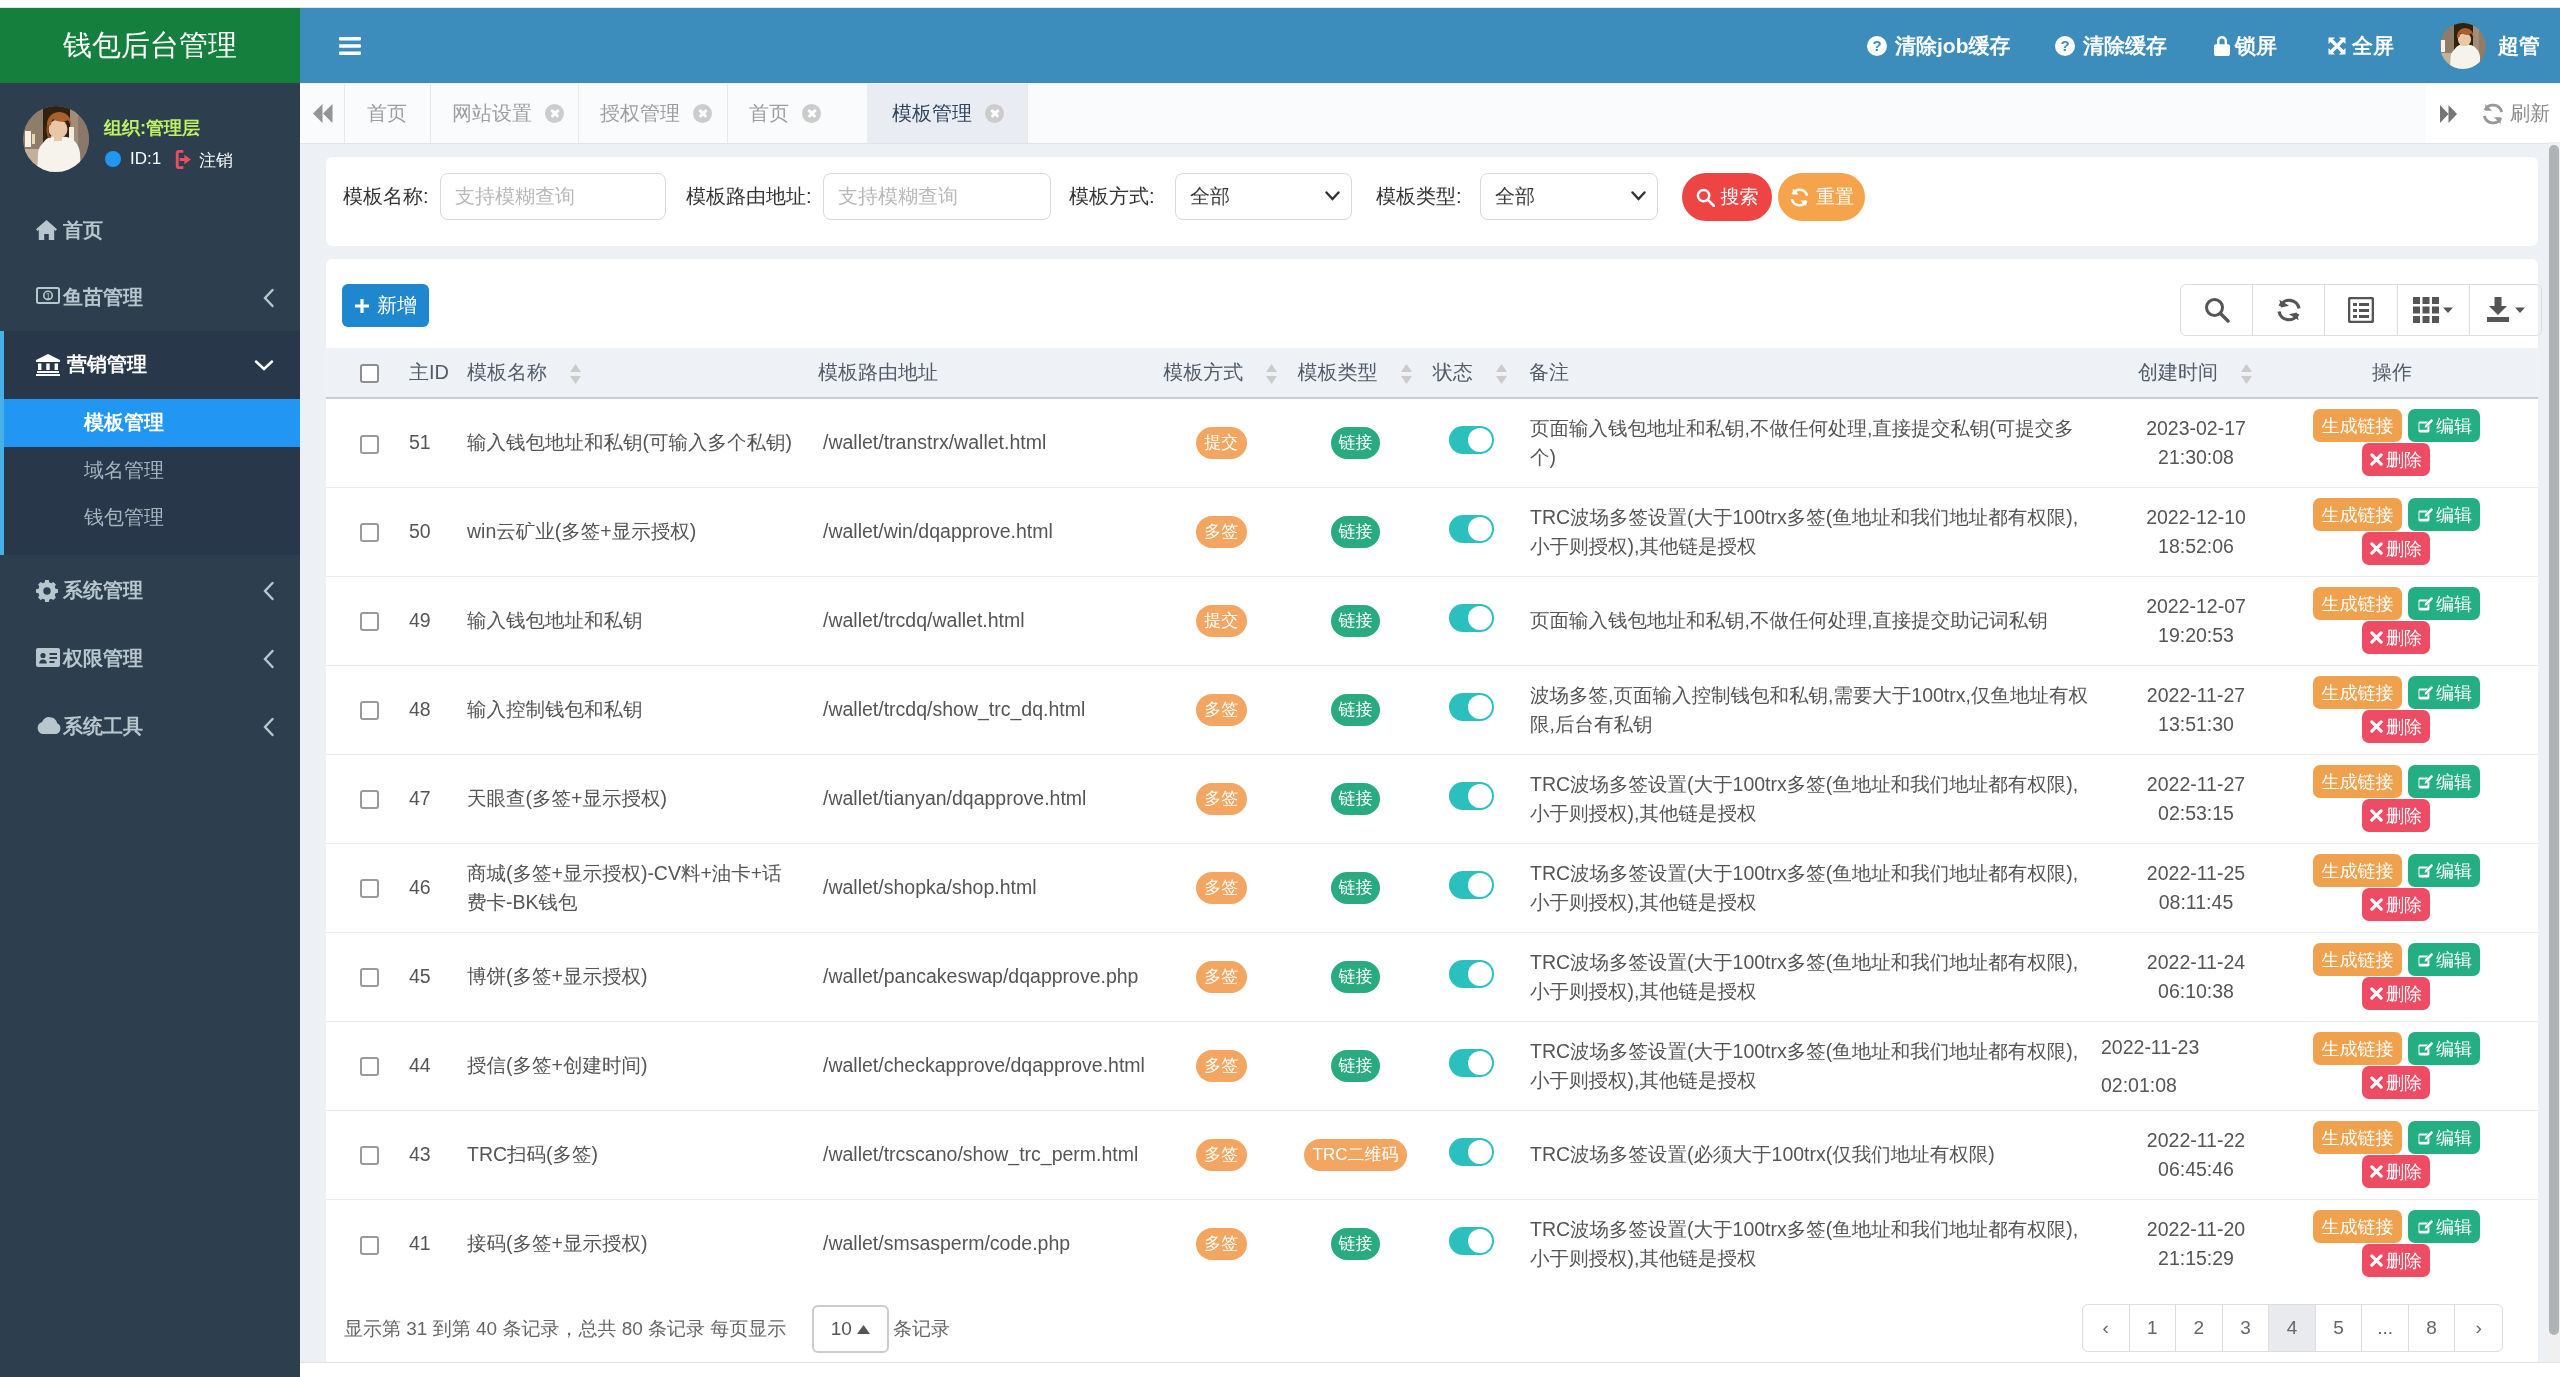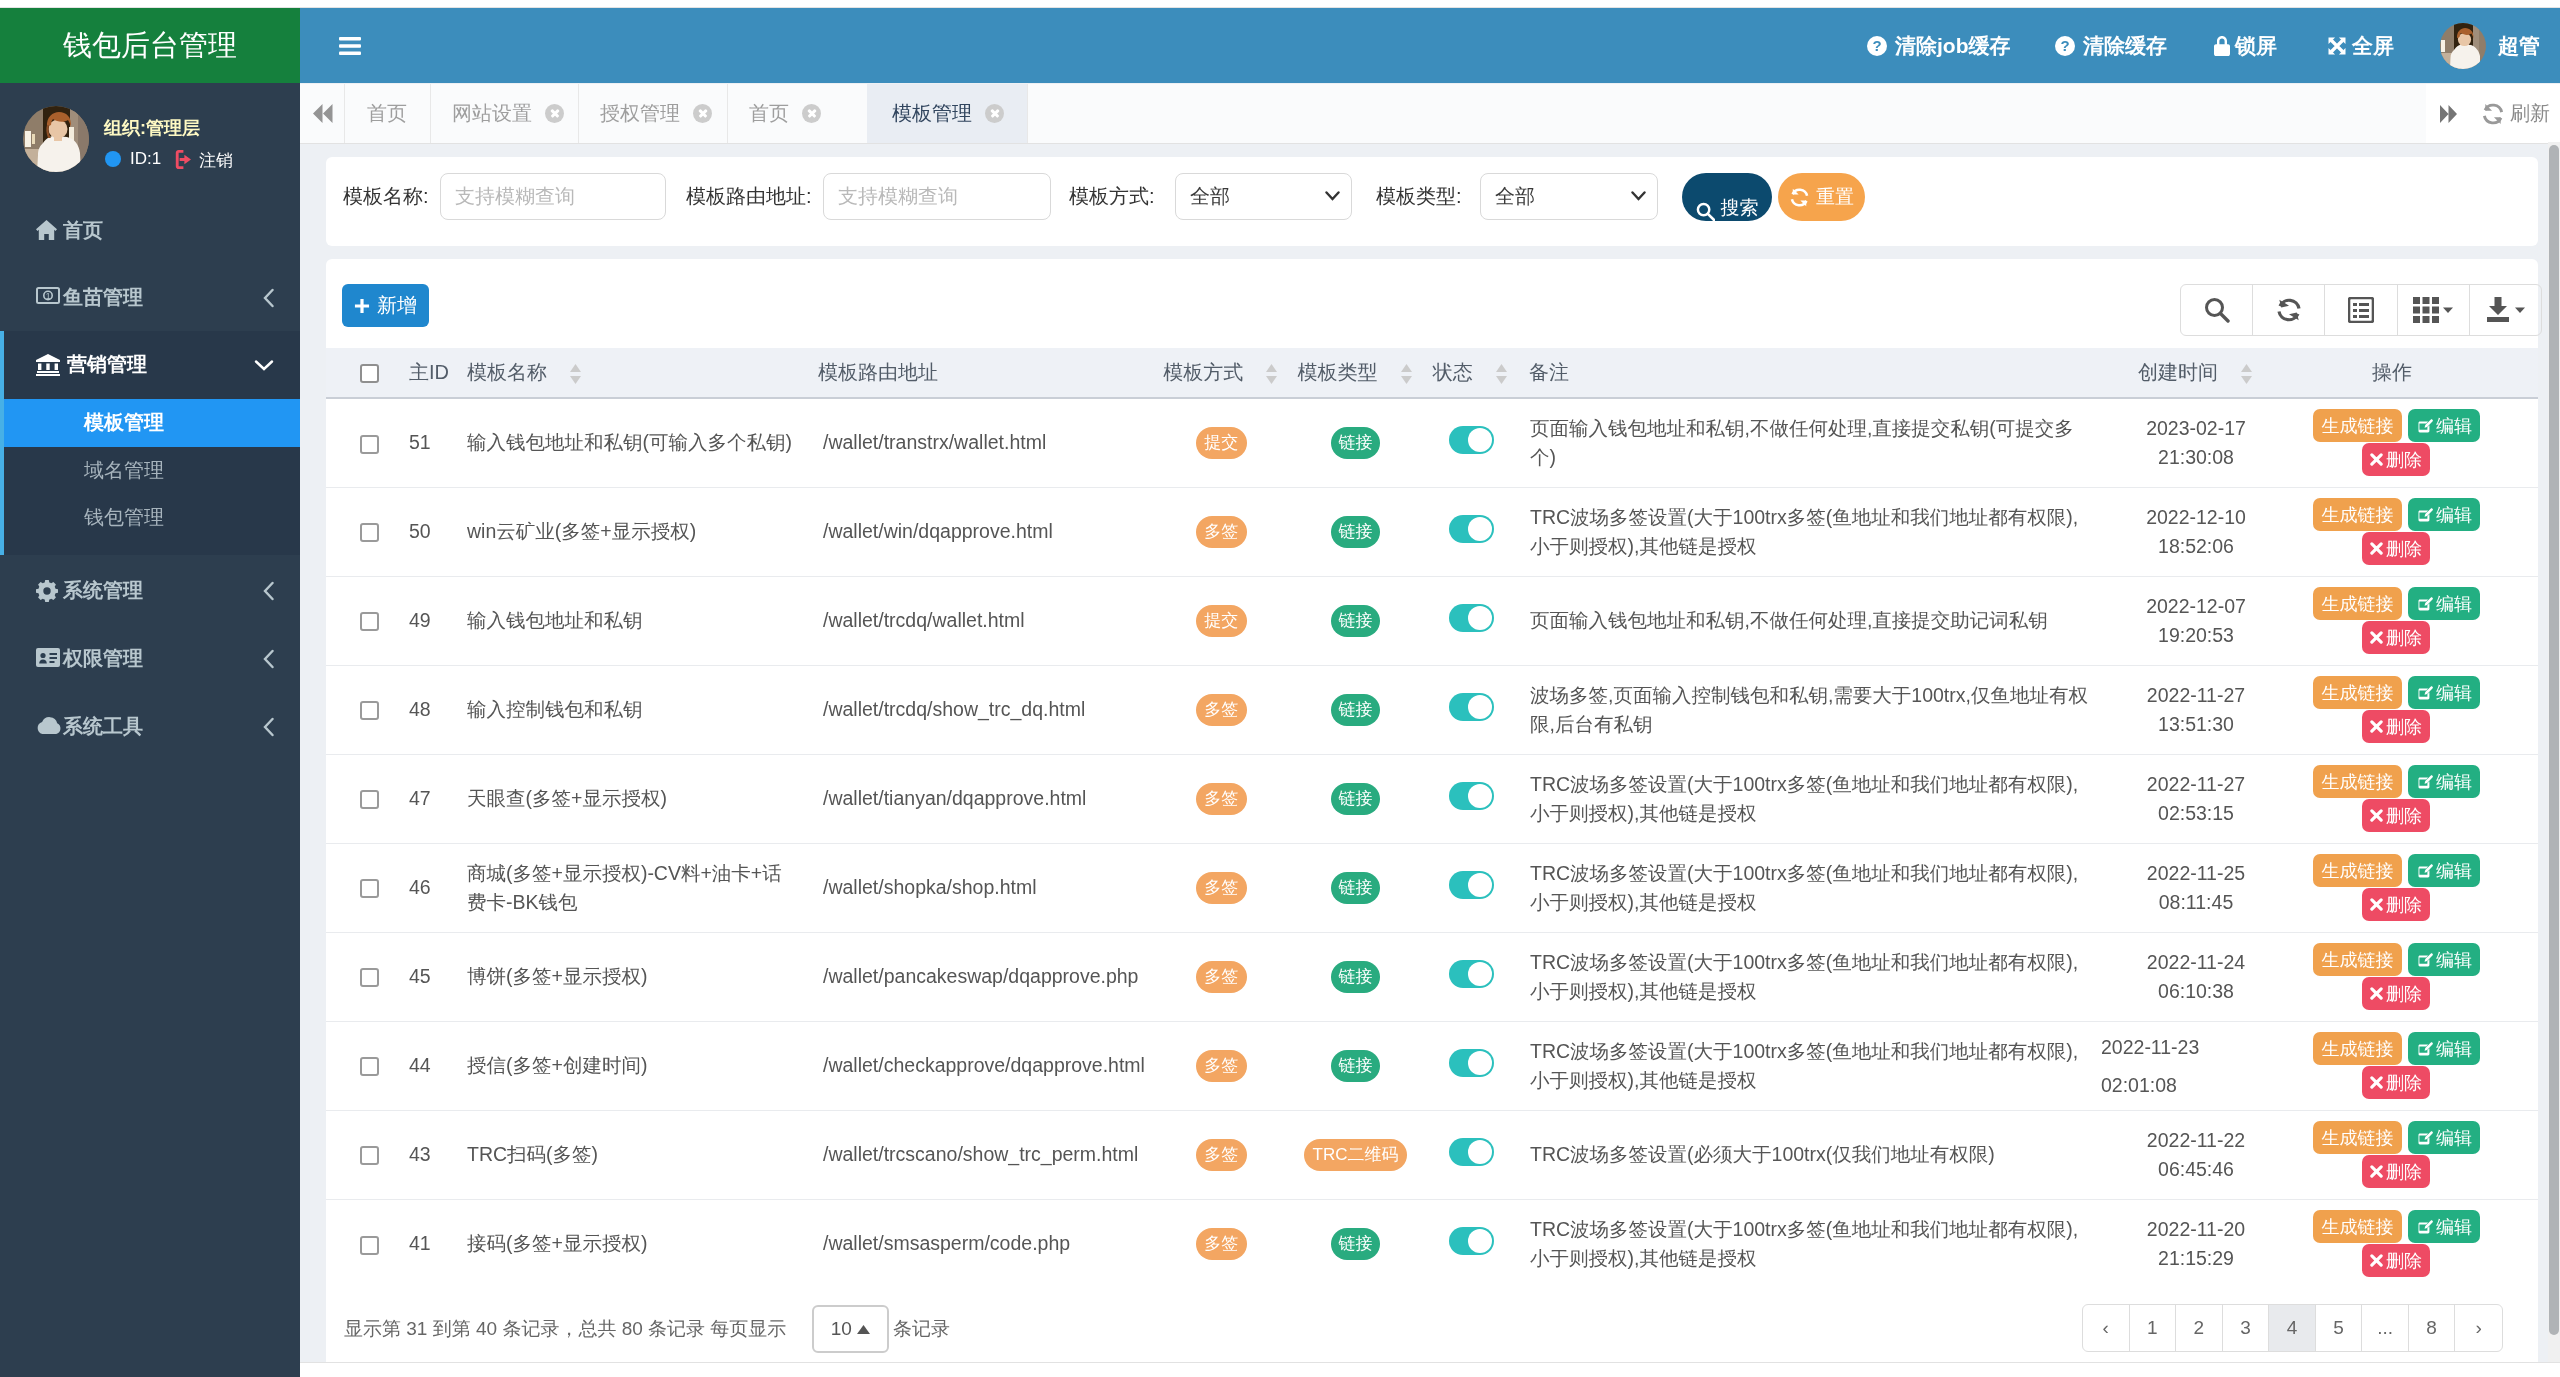--- a/index.html
+++ b/index.html
@@ -118,21 +118,21 @@
     <rect x="2" y="26" width="6" height="16" fill="#f7f1e4"></rect>
     <rect x="9" y="29" width="3" height="10" fill="#e8d9b8"></rect>
     <rect x="46" y="22" width="5" height="14" fill="#f3ecdc"></rect>
     <path fill="#f6f2ec" d="M20 38 C24 32 30 30 33 31 L44 32 C52 34 56 40 57 48 L58 68 L14 68 L15 50 C15 44 17 41 20 38z"></path>
     <circle cx="35" cy="24" r="9.5" fill="#e8c6a6"></circle>
     <path fill="#a9602c" d="M24 22 C23 12 30 7 36 7 C43 7 49 12 48 22 C47 18 45 15 45 15 C41 18 34 17 30 14 C30 14 28 16 28 20 C26 21 25 21 24 22z"></path>
     <path fill="#8d4f26" d="M26 20 C25 26 26 30 28 33 L25 33 C23 28 23 23 24 20z"></path>
     <path fill="#e8c6a6" d="M31 30 h8 v6 h-8z"></path>
     </g>
   </svg>
-  <div class="abs" style="left:104px;top:33px;color:#fef9c3;font-weight:bold;font-size:18px">组织:管理层</div>
+  <div class="abs" style="left:104px;top:33px;color:#bef264;font-weight:bold;font-size:18px">组织:管理层</div>
   <div class="abs" style="left:105px;top:68px;width:16px;height:16px;border-radius:50%;background:#2196f3"></div>
   <div class="abs" style="left:130px;top:66px;color:#fff;font-size:17px">ID:1</div>
   <svg width="21" height="19" viewBox="0 0 22 20" style="position:absolute;left:171px;top:67px">
       <path fill="#ee4c63" d="M8 0h5v3H8v14h5v3H8c-1.7 0-3-1.3-3-3V3c0-1.7 1.3-3 3-3z"></path>
       <path fill="#ee4c63" d="M14 5l7 5-7 5v-3.4H9V8.4h5z"></path>
     </svg>
   <div class="abs" style="left:199px;top:66px;color:#fff;font-size:17px">注销</div>
   <div class="abs" style="left:36px;top:137px;width:24px;height:22px"><svg width="21" height="21" viewBox="0 0 21 21">
         <path fill="#b8c7ce" d="M10.5 0l10.5 9.2-1.5 1.7-1.3-1.1V20h-5.4v-6h-4.6v6H2.8v-10.2l-1.3 1.1L0 9.2z"></path>
       </svg></div>
@@ -225,21 +225,21 @@
   <div class="slabel" style="left:360px">模板路由地址:</div>
   <div class="sinput" style="left:497px;width:228px">支持模糊查询</div>
   <div class="slabel" style="left:743px">模板方式:</div>
   <div class="sel" style="left:849px;width:177px">全部<svg width="15" height="10" viewBox="0 0 15 10">
         <path d="M1.5 1.5 7.5 8l6-6.5" stroke="#333" stroke-width="2.4" fill="none" stroke-linecap="round"></path>
       </svg></div>
   <div class="slabel" style="left:1050px">模板类型:</div>
   <div class="sel" style="left:1154px;width:178px">全部<svg width="15" height="10" viewBox="0 0 15 10">
         <path d="M1.5 1.5 7.5 8l6-6.5" stroke="#333" stroke-width="2.4" fill="none" stroke-linecap="round"></path>
       </svg></div>
-  <div class="abs" style="left:1356px;top:16px;width:90px;height:48px;border-radius:24px;background:#0c4a6e;color:#fff;font-size:19px;display:flex;align-items:flex-end;justify-content:center">
+  <div class="abs" style="left:1356px;top:16px;width:90px;height:48px;border-radius:24px;background:#ef4444;color:#fff;font-size:19px;display:flex;align-items:center;justify-content:center">
     <svg width="19" height="19" viewBox="0 0 20 20" style="margin-right:6px">
         <circle cx="8" cy="8" r="6" fill="none" stroke="#fff" stroke-width="2.6"></circle>
         <path d="M12.5 12.5 19 19" stroke="#fff" stroke-width="2.8" stroke-linecap="round"></path>
       </svg>搜索
   </div>
   <div class="abs" style="left:1452px;top:16px;width:87px;height:48px;border-radius:24px;background:#f6a44c;color:#fff;font-size:19px;display:flex;align-items:center;justify-content:center">
     <svg width="21" height="21" viewBox="0 0 25 25" style="margin-right:6px">
         <g fill="none" stroke="#fff" stroke-width="3">
           <path d="M21.5 10.5a9.2 9.2 0 0 0-17.3-2"></path>
           <path d="M3.5 14.5a9.2 9.2 0 0 0 17.3 2"></path>

